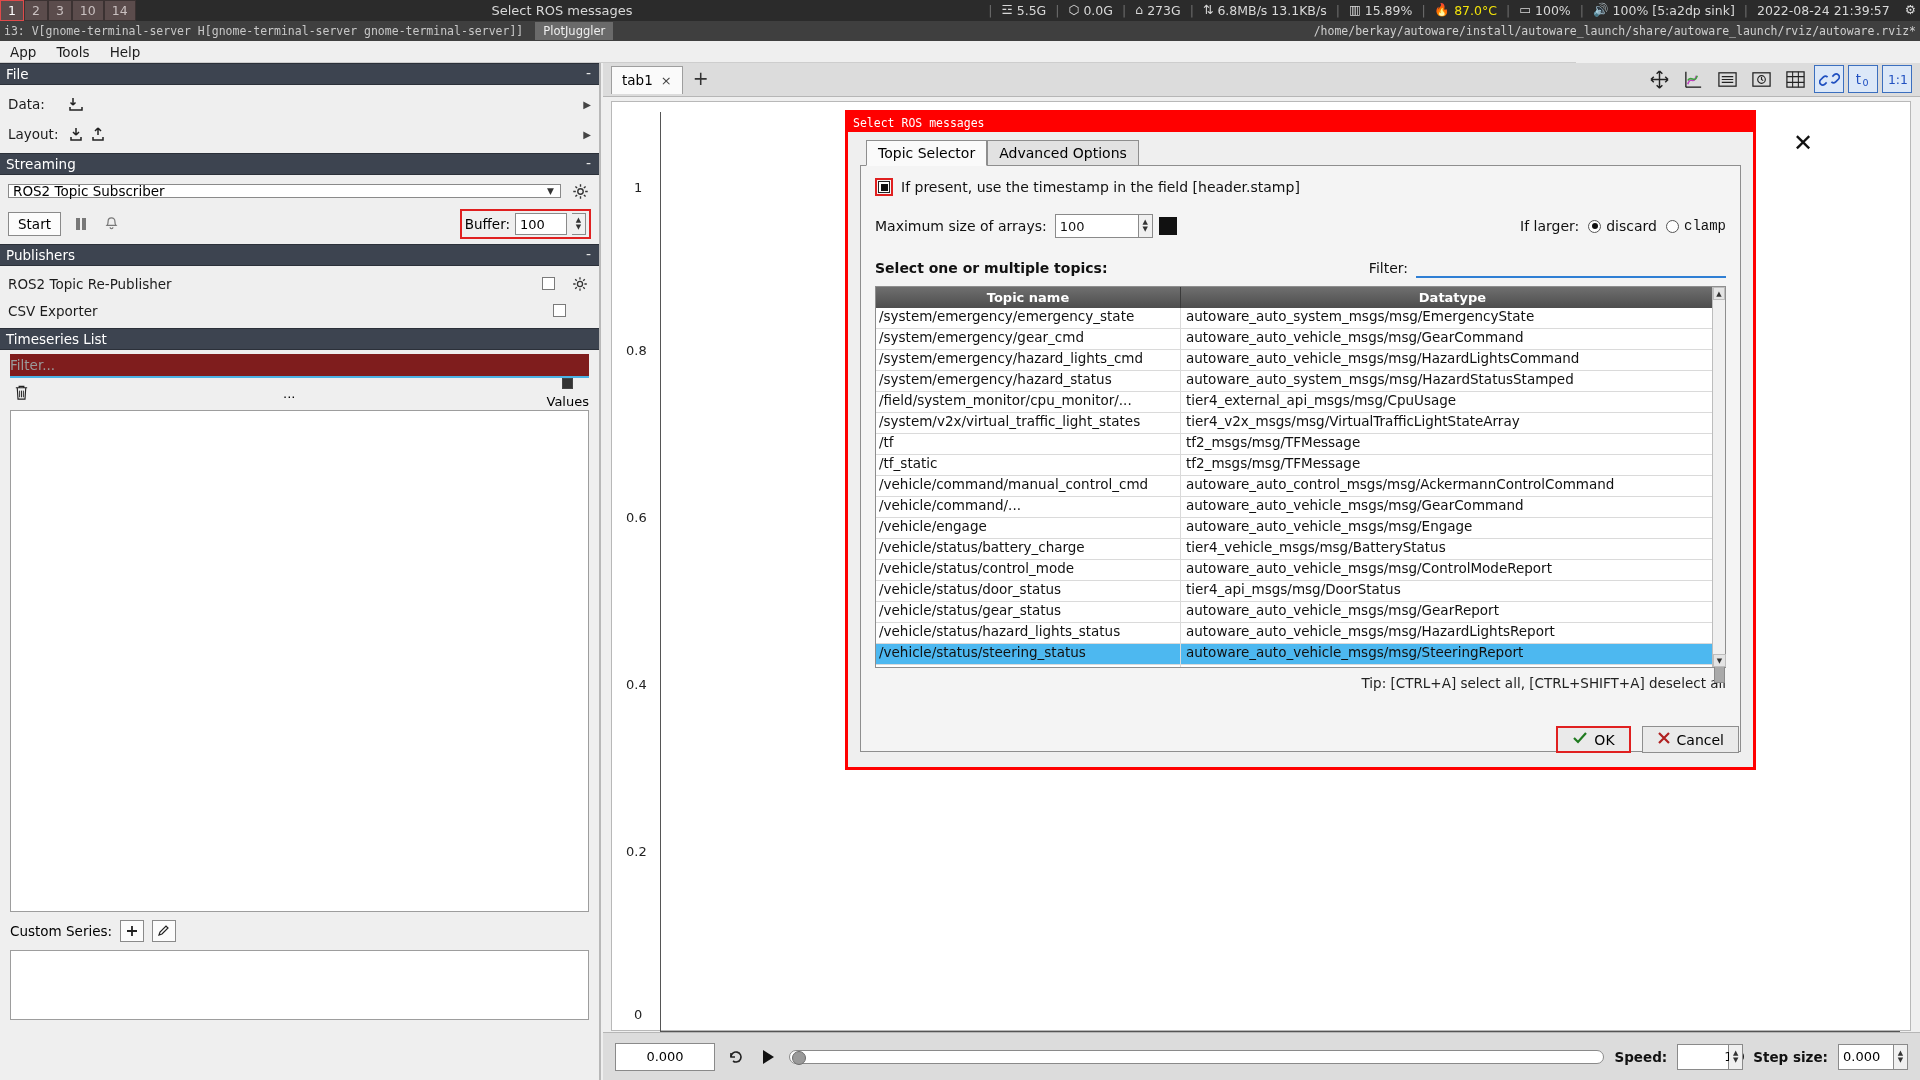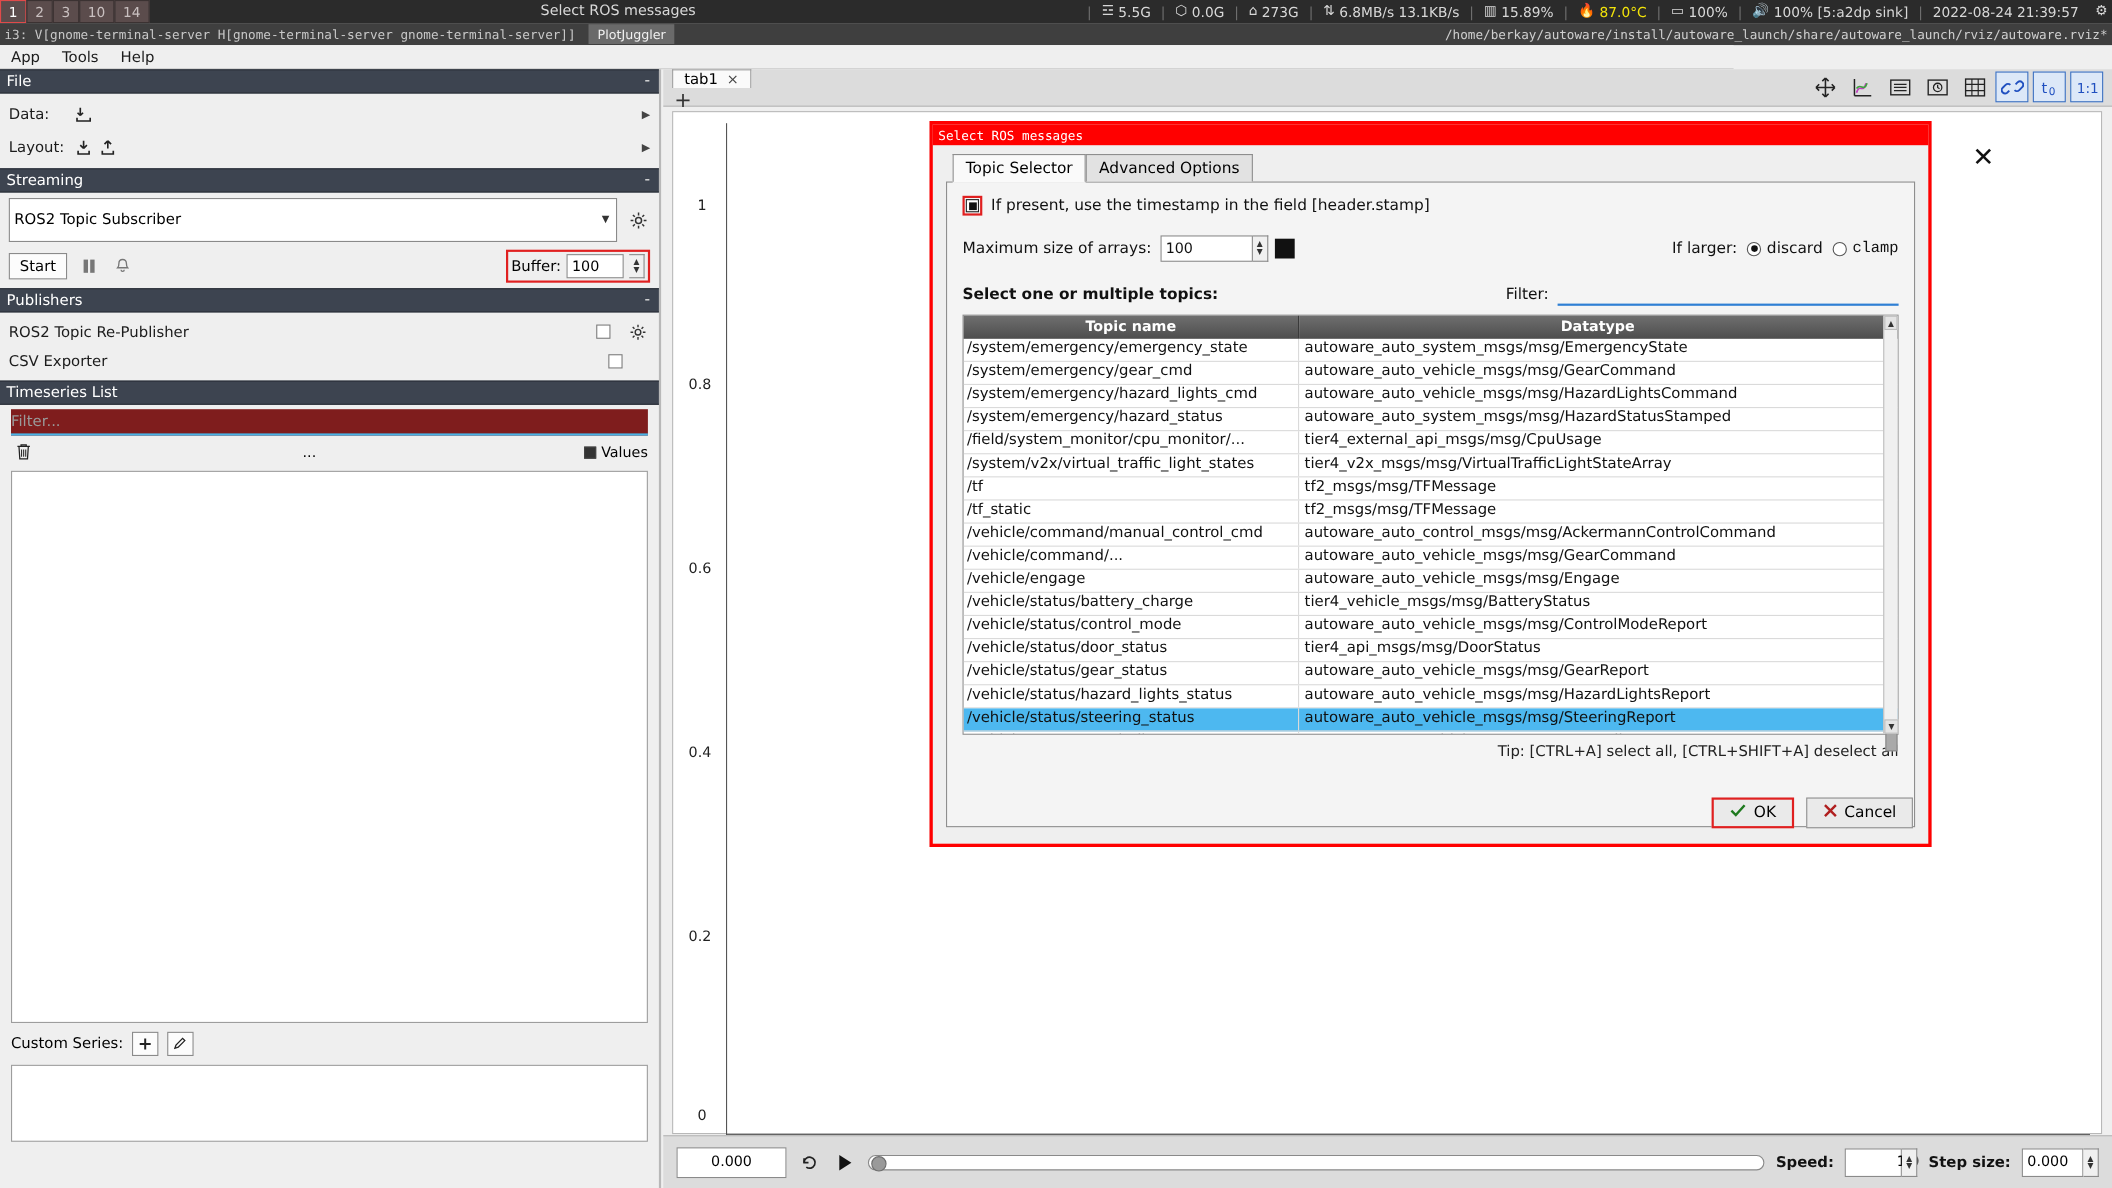--- a/index.html
+++ b/index.html
@@ -72,21 +72,21 @@
   .row { display: flex; align-items: center; height: 30px; font-size: 13.5px; color: #1c1c1c; }
   .row .lbl { min-width: 58px; }
   .arrow-right { margin-left: auto; color: #444; font-size: 10px; }
   .icon-btn {
     width: 22px; height: 22px; display: inline-flex; align-items: center; justify-content: center;
     cursor: pointer;
   }
   .icon-btn svg { display: block; }
 
   .combo {
-    height: 40px; background: #ffffff; border: 1px solid #8a8a8a;
+    height: 14px; background: #ffffff; border: 1px solid #8a8a8a;
     display: flex; align-items: center; padding: 0 4px; font-size: 13.5px;
     position: relative; flex: 1;
   }
   .combo .caret { position: absolute; right: 6px; font-size: 9px; color: #333; }
   .gear { margin-left: 8px; }
 
   .btn {
     border: 1px solid #8a8a8a; background: #fcfcfc; font-size: 13.5px;
     padding: 2px 9px; height: 24px; display: inline-flex; align-items: center;
     cursor: pointer;
@@ -139,21 +139,21 @@
   }
 
   
   #rightpanel {
     position: absolute; left: 603px; top: 63px; width: 1317px; height: 1017px;
     background: #efefef;
   }
   #tabbar {
     position: absolute; left: 0; top: 0; width: 1317px; height: 34px;
     background: #dcdcdc; border-bottom: 1px solid #b6b6b6;
-    display: flex; align-items: flex-start; flex-direction: column;
+    display: flex; align-items: center;
   }
   .tab {
     height: 28px; background: #fafafa; border: 1px solid #9e9e9e; border-bottom: none;
     display: flex; align-items: center; gap: 8px; padding: 0 10px;
     font-size: 13.5px; margin-left: 8px; cursor: pointer;
   }
   .tab .x { color: #444; font-size: 13px; }
   .tab-add { font-size: 19px; color: #333; margin-left: 10px; margin-bottom: 3px; cursor: pointer; }
 
   #plottoolbar {
@@ -485,21 +485,21 @@
     <span>Filter...</span>
   </div>
   <div class="ts-toolbar">
     <span class="icon-btn">
       <svg width="17" height="18" viewBox="0 0 18 19">
           <path d="M3 4h12M6.5 4V2.5h5V4M4.5 4l.8 12h7.4l.8-12" fill="none" stroke="#222" stroke-width="1.2"></path>
           <path d="M7 7v7M9 7v7M11 7v7" stroke="#222" stroke-width="1"></path>
         </svg>
     </span>
     <span style="margin-left:auto;margin-right:auto;">...</span>
-    <span style="display:flex;align-items:center;gap:5px;">
+    <span style="display:flex;align-items:center;gap:5px;flex-direction:column;">
       <span style="display:inline-block;width:11px;height:11px;border:1px solid #444;background:#333;"></span>
       <span>Values</span>
     </span>
   </div>
   <div class="ts-list-box"></div>
 
   <div class="custom-series">
     <span>Custom Series:</span>
     <span class="mini-btn">
       <svg width="14" height="14" viewBox="0 0 14 14">

